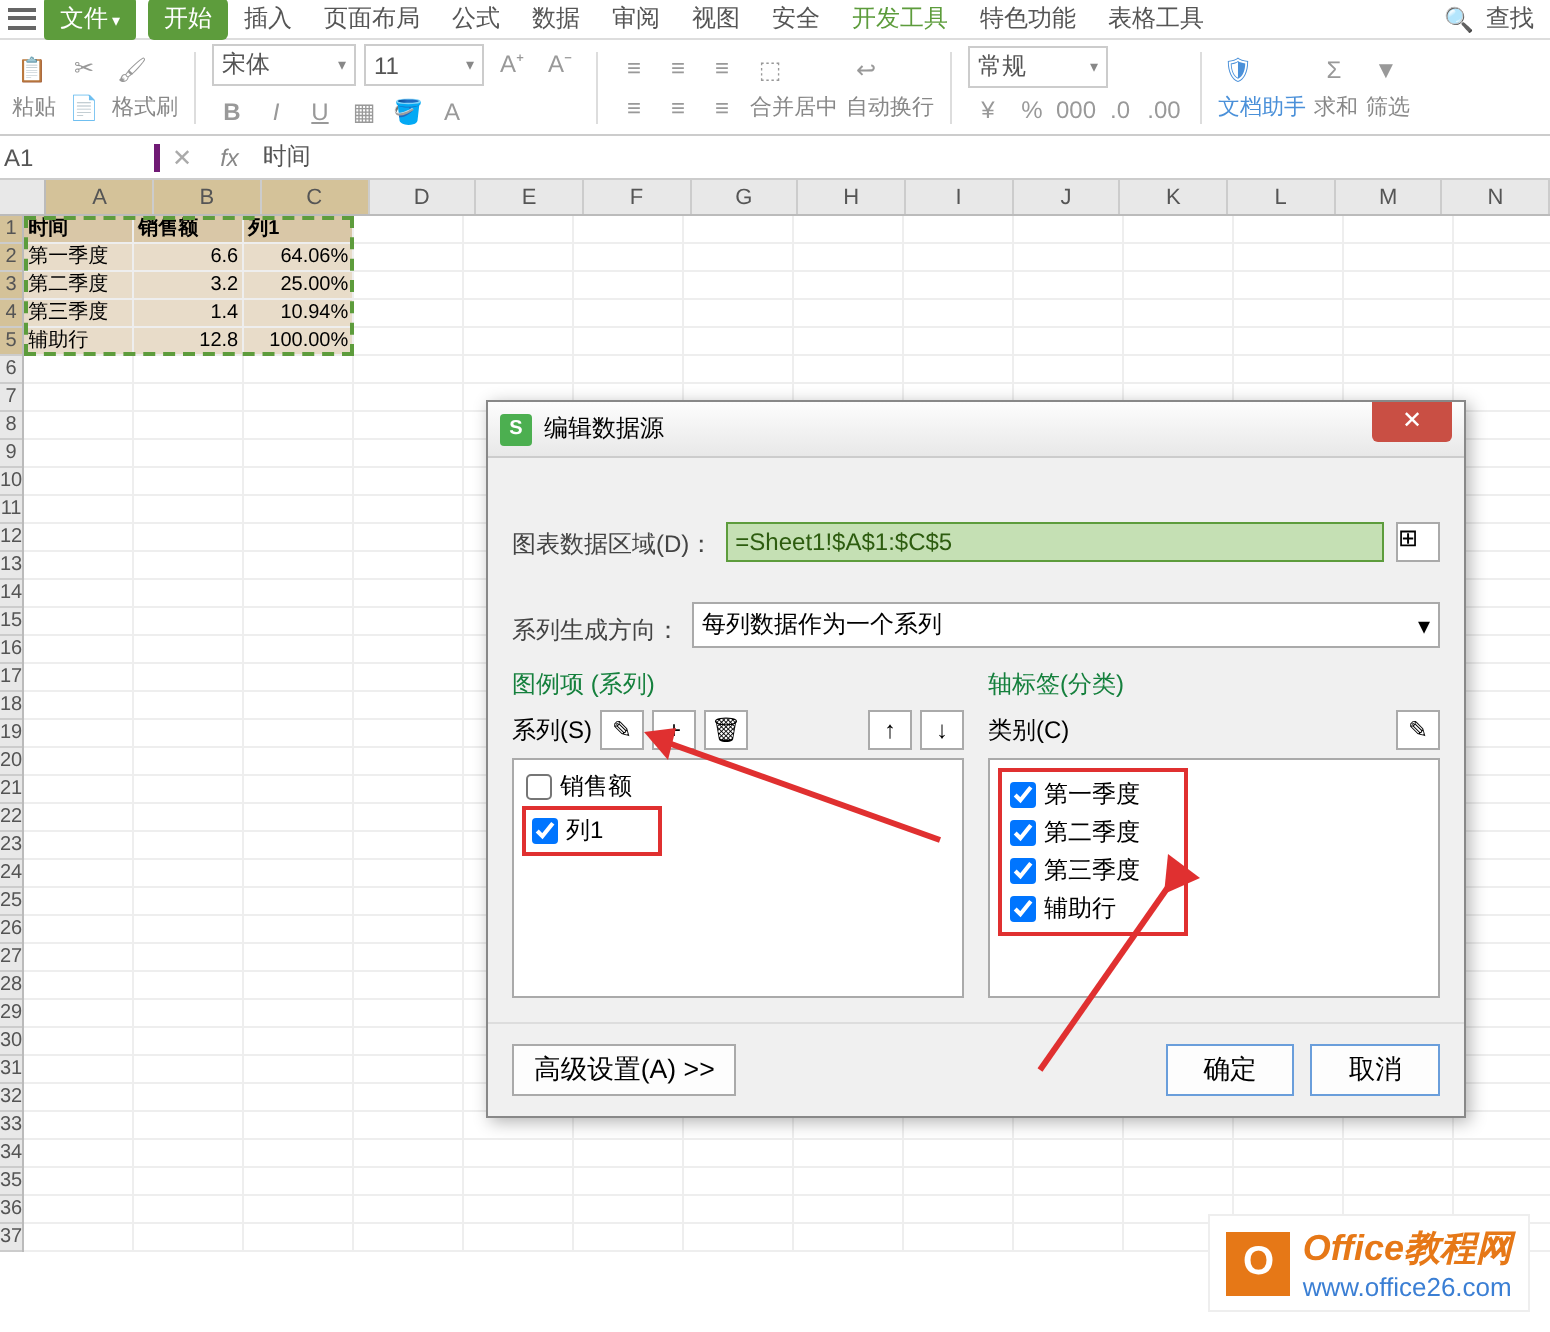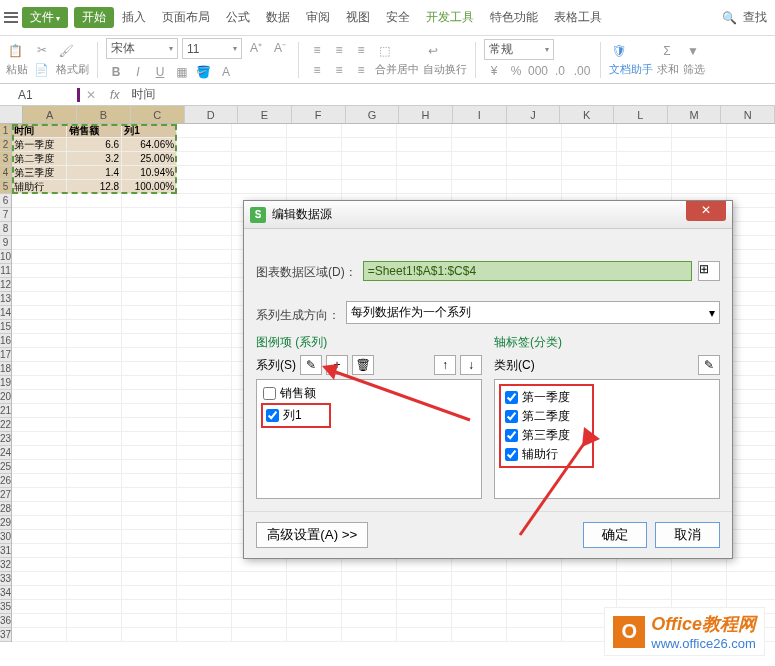--- a/index.html
+++ b/index.html
@@ -1,19 +1,19 @@
 <!DOCTYPE html>
 <html><head>
 <meta charset="utf-8">
 <style>
 * { box-sizing: border-box; margin: 0; padding: 0; font-family: "Microsoft YaHei", sans-serif; }
 body { width: 775px; height: 666px; background: #fff; position: relative; overflow: hidden; font-size: 12px; }
 
 
-.menubar { display: flex; align-items: center; height: 36px; background: #fff; border-bottom: 1px solid #ddd; padding-left: 4px; }
+.menubar { display: flex; align-items: center; height: 20px; background: #fff; border-bottom: 1px solid #ddd; padding-left: 4px; }
 .menubar .hamburger { width: 14px; height: 14px; display: flex; flex-direction: column; justify-content: space-around; margin-right: 4px; }
 .menubar .hamburger span { height: 2px; background: #666; }
 .menubar .file-btn { background: #5d9c3c; color: #fff; padding: 2px 8px; margin-right: 6px; border-radius: 2px; }
 .menubar .tri { font-size: 8px; margin-left: 2px; }
 .menu-item { padding: 0 8px; color: #555; cursor: pointer; }
 .menu-item.active { background: #5d9c3c; color: #fff; border-radius: 3px; padding: 2px 8px; }
 .menu-item.dev { color: #5d9c3c; }
 .menu-right { margin-left: auto; display: flex; align-items: center; padding-right: 8px; color: #555; }
 .menu-right span { margin-left: 6px; }
 
@@ -21,21 +21,21 @@
 .ribbon { display: flex; align-items: center; height: 48px; background: #fff; border-bottom: 1px solid #ccc; padding: 2px 6px; gap: 4px; color: #999; }
 .ribbon .grp { display: flex; flex-direction: column; gap: 2px; }
 .ribbon-sep { width: 1px; height: 36px; background: #ddd; margin: 0 4px; }
 .combo { border: 1px solid #ccc; padding: 1px 4px; display: flex; align-items: center; background: #fff; color: #555; min-width: 60px; justify-content: space-between; }
 .combo .arr { font-size: 8px; color: #888; }
 .icon-btn { width: 20px; height: 18px; border: 1px solid transparent; display: inline-flex; align-items: center; justify-content: center; color: #999; }
 .ribbon-label { font-size: 11px; color: #888; }
 
 
 .formula-bar { display: flex; align-items: center; height: 22px; border-bottom: 1px solid #ccc; background: #fff; }
-.name-box { width: 80px; border-right: 3px solid #701a75; padding-left: 18px; color: #555; }
+.name-box { width: 80px; border-right: 3px solid #701a75; padding-left: 2px; color: #555; }
 .fx { padding: 0 8px; color: #888; font-style: italic; }
 .fx-val { padding-left: 4px; color: #555; }
 
 
 .sheet { position: relative; background: #fff; }
 .col-headers { display: flex; background: #e8e8e8; border-bottom: 1px solid #bbb; height: 18px; }
 .corner { width: 24px; border-right: 1px solid #bbb; background: #e8e8e8; }
 .ch { width: 55px; text-align: center; border-right: 1px solid #ccc; color: #555; font-size: 11px; line-height: 18px; }
 .rows { display: flex; }
 .row-headers { display: flex; flex-direction: column; background: #e8e8e8; border-right: 1px solid #bbb; width: 24px; }
@@ -864,21 +864,21 @@
 
 <div class="dialog">
   <div class="dlg-title">
     <div class="logo">S</div>
     <span>编辑数据源</span>
     <div class="dlg-close">✕</div>
   </div>
   <div class="dlg-body">
     <div class="frow">
       <label>图表数据区域(D)：</label>
-      <div class="range-input">=Sheet1!$A$1:$C$4</div>
+      <div class="range-input">=Sheet1!$A$1:$C$5</div>
       <div class="range-btn">⊞</div>
     </div>
     <div class="frow">
       <label>系列生成方向：</label>
       <div class="dir-select">
         <span>每列数据作为一个系列</span>
           <span class="arr">▾</span>
       </div>
     </div>
     <div class="two-col">

